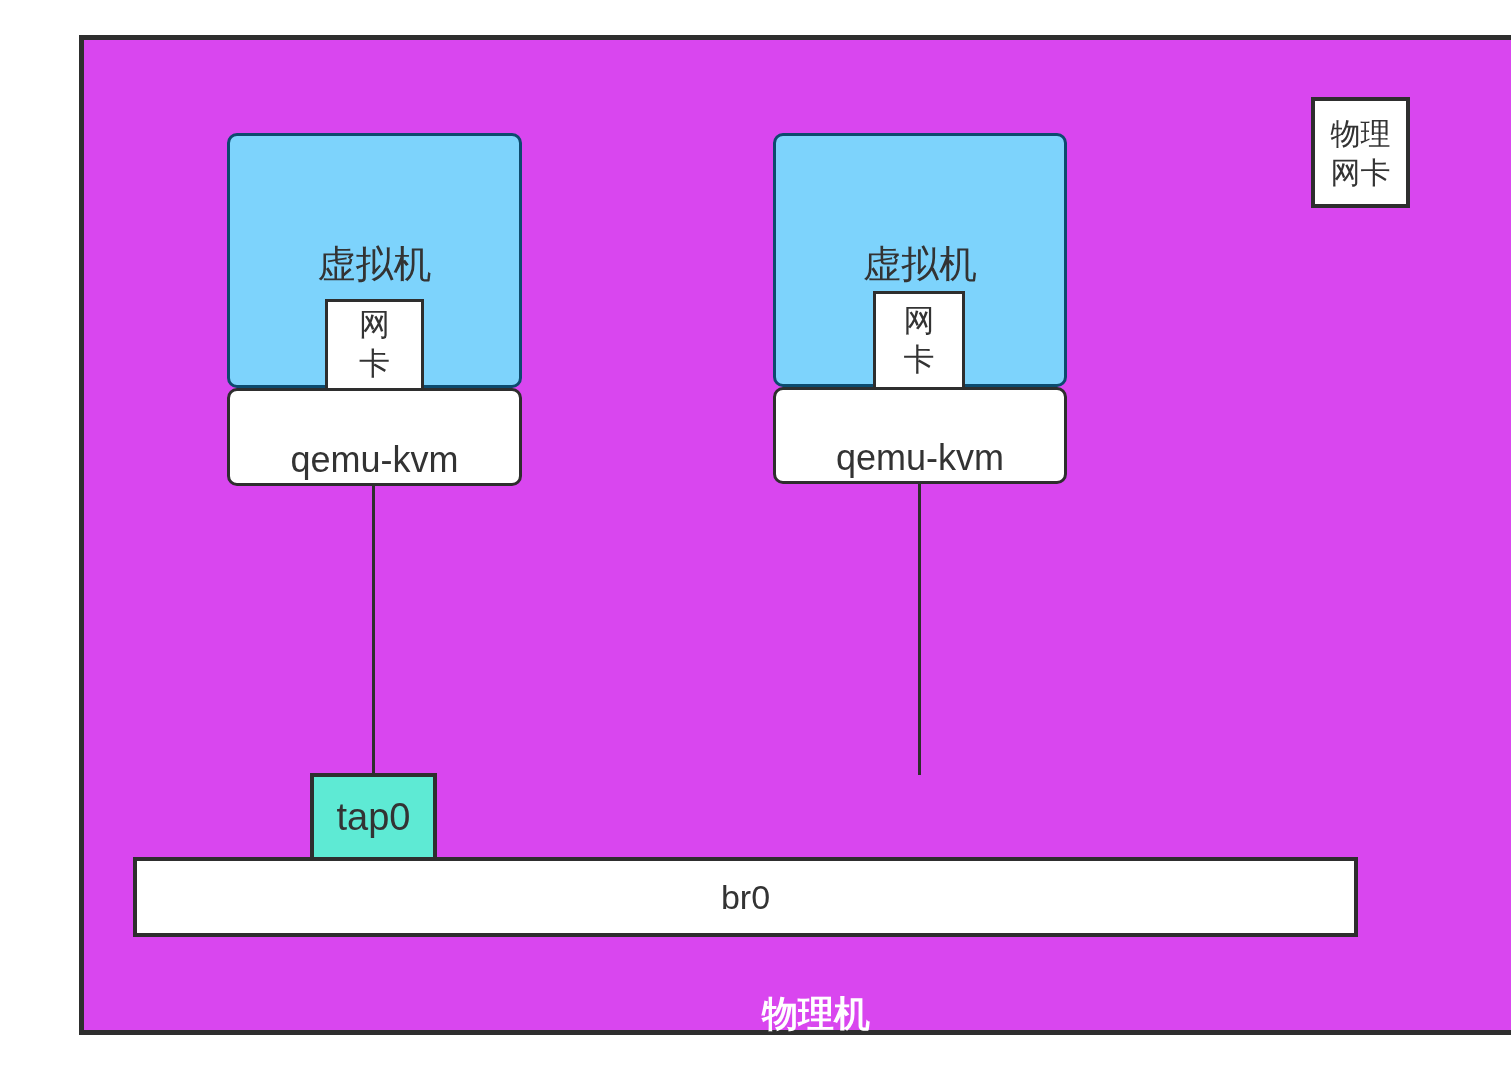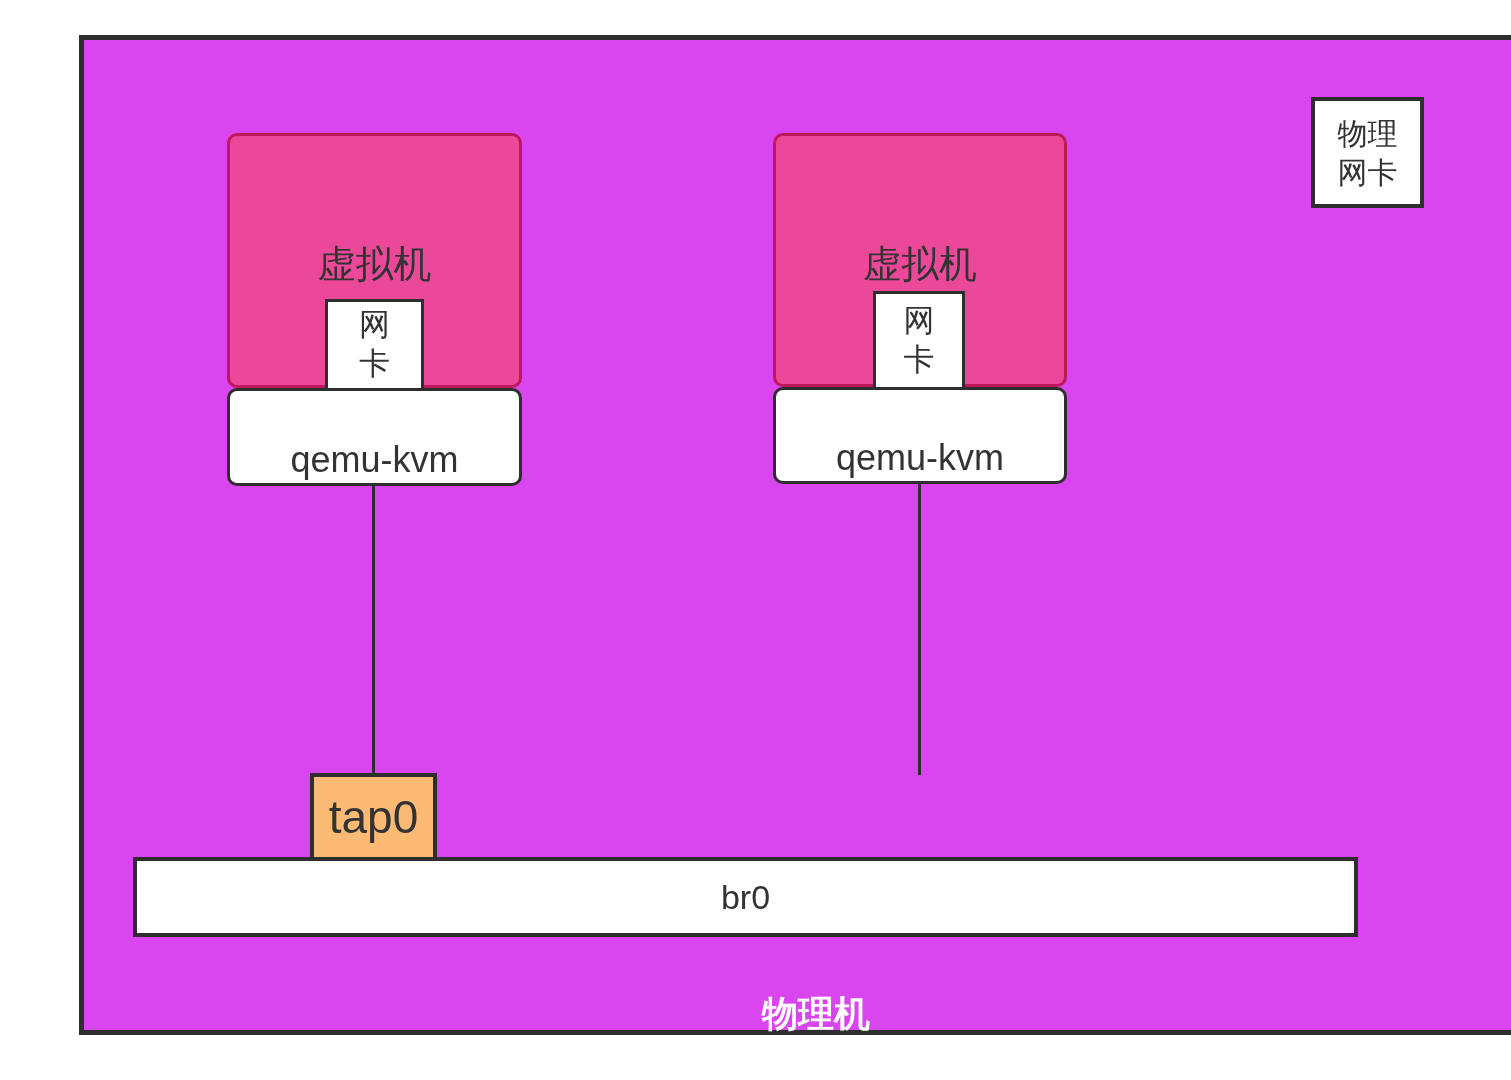--- a/index.html
+++ b/index.html
@@ -32,34 +32,34 @@
     color: #FFFFFF;
     font-weight: bold;
     font-size: 36px;
     line-height: 1.1;
     z-index: 6;
   }
 
   
   .physical-nic {
     left: 1311px; top: 97px;
-    width: 113px; height: 111px;
+    width: 99px; height: 111px;
     background: #FFFFFF;
     border: 4px solid #2E2E2E;
     z-index: 5;
     display: flex; align-items: center; justify-content: center;
     font-size: 30px; line-height: 1.3;
     text-align: center;
     white-space: pre-line;
   }
 
   
   .vm-box {
-    background: #ec4899;
-    border: 3px solid #be185d;
+    background: #7dd3fc;
+    border: 3px solid #0c4a6e;
     border-radius: 10px;
     z-index: 2;
   }
   .vm-box .vm-label {
     position: absolute;
     left: 0; right: 0; top: 108px;
     text-align: center;
     font-size: 38px;
     line-height: 1.1;
   }
@@ -96,25 +96,25 @@
   .conn-line {
     width: 3px;
     background: #2E2E2E;
     z-index: 1;
   }
   #line1 { left: 372px; top: 486px; height: 289px; }
   #line2 { left: 918px; top: 484px; height: 291px; }
 
   
   .tap-box {
-    background: #fdba74;
+    background: #5eead4;
     border: 4px solid #2E2E2E;
     z-index: 4;
     display: flex; align-items: center; justify-content: center;
-    font-size: 46px;
+    font-size: 38px;
   }
   #tap0 { left: 310px; top: 773px; width: 127px; height: 88px; }
   #tap1 { left: 863px; top: 773px; width: 112px; height: 89px; }
 
   
   .bridge-bar {
     left: 133px; top: 857px;
     width: 1225px; height: 80px;
     background: #FFFFFF;
     border: 4px solid #2E2E2E;

